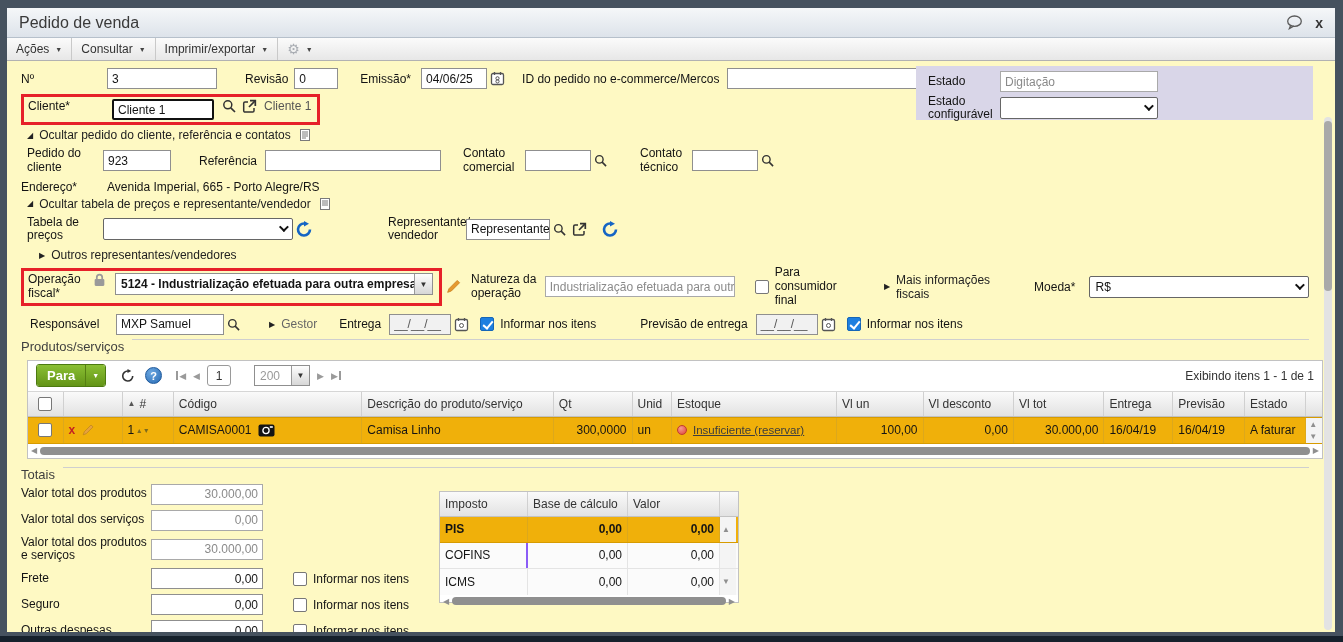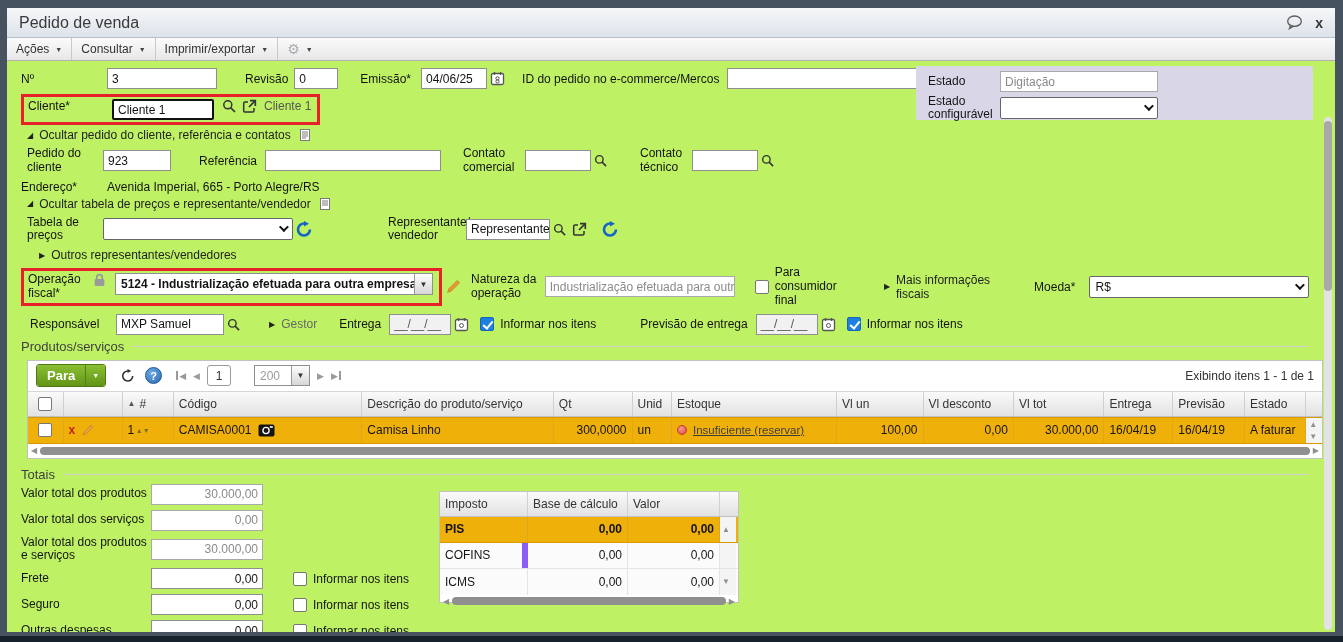--- a/index.html
+++ b/index.html
@@ -4,21 +4,21 @@
 <style>
   * { box-sizing: border-box; }
   html,body { margin:0; padding:0; background:#888; }
   .window {
     width:1343px; height:642px; position:relative; overflow:hidden;
     background:#46525f; font-family:"Liberation Sans",sans-serif;
   }
   .bottom-edge { position:absolute; left:0; right:0; bottom:0; height:6px; background:#16212c; z-index:9; }
   .inner {
     position:absolute; left:7px; top:8px; right:8px; bottom:10px;
-    background:#bef264; display:flex; flex-direction:column; overflow:hidden;
+    background:#fef9c3; display:flex; flex-direction:column; overflow:hidden;
   }
   .titlebar {
     height:30px; flex:0 0 30px; background:linear-gradient(#f5f7f9,#dde3ea);
     border-bottom:1px solid #b6c0cb; display:flex; align-items:center; padding:0 12px;
     font-size:16px; color:#3a3a3a;
   }
   .titlebar .spacer { flex:1; }
   .tb-ico { margin-left:12px; display:flex; align-items:center; cursor:pointer; }
   .close-x { font-weight:bold; color:#333; font-size:14px; line-height:1; }
   .menubar {
@@ -51,21 +51,21 @@
   .tri { font-size:8px; color:#222; }
   .cb { width:14px; height:14px; border:1px solid #777; background:#fff; border-radius:2px; flex:0 0 14px; position:relative; }
   .cb.on { background:#1d7fe0; border-color:#1566b8; }
   .cb.on::after { content:""; position:absolute; left:4px; top:1px; width:4px; height:8px; border:solid #fff; border-width:0 2px 2px 0; transform:rotate(40deg); }
   .icon { display:inline-flex; align-items:center; margin:0 3px; cursor:pointer; }
   .help-ico { width:17px; height:17px; border-radius:50%; background:radial-gradient(circle at 35% 30%, #6aa6e0, #2a6cb5); color:#fff; font-weight:bold; font-size:11px; display:flex; align-items:center; justify-content:center; border:1px solid #1e599b; }
   .twolabel { line-height:1.15; }
   .estado-panel { position:absolute; right:22px; top:5px; width:397px; height:54px; background:#d9d6e8; padding:5px 10px 5px 12px; z-index:2; }
   .ep-row { display:flex; align-items:center; margin-bottom:3px; }
   .ep-lbl { width:72px; line-height:1.1; }
-  .section-hd { display:flex; align-items:center; color:#3f3f3f; font-size:13px; margin-top:2px; }
+  .section-hd { display:flex; color:#3f3f3f; font-size:13px; margin-top:2px; }
   .section-hd::after { content:""; flex:1; border-top:1px solid #cfcfcf; margin-left:8px; }
 
   
   .grid { border:1px solid #c2c2c2; background:#fff; margin:6px 0 0 6px; width:1296px; }
   .g-toolbar { display:flex; align-items:center; height:31px; border-bottom:1px solid #d6d6d6; padding:0 8px; gap:6px; }
   .novo { display:flex; height:23px; border:1px solid #4c7a10; border-radius:3px; overflow:hidden; cursor:pointer; }
   .novo .n-main { background:linear-gradient(#8abf33,#639417); color:#fff; font-weight:bold; font-size:13px; display:flex; align-items:center; padding:0 10px; }
   .novo .n-dd { background:linear-gradient(#8abf33,#639417); border-left:1px solid #567f13; color:#fff; font-size:7px; display:flex; align-items:center; padding:0 6px; }
   .pg { display:flex; align-items:center; gap:7px; margin-left:8px; color:#9a9a9a; }
   .pg .arr { font-size:9px; color:#9a9a9a; cursor:pointer; }
@@ -534,21 +534,21 @@
           </div>
           <div class="tax-row sel-row">
             <div class="dc" style="width:88px;font-weight:bold;border-right:1px solid #dca81c;">PIS</div>
             <div class="dc right" style="width:100px;font-weight:bold;border-right:1px solid #dca81c;">0,00</div>
             <div class="dc right" style="width:92px;font-weight:bold;border-right:1px solid #dca81c;">0,00</div>
             <div class="dc" style="width:16px;border-right:none;background:#f4f4f4;padding:0 2px;">
                 <span style="font-size:8px;color:#8f8f8f;">▲</span>
               </div>
           </div>
           <div class="tax-row">
-            <div class="dc" style="width:88px;border-right:6px solid #8b5cf6;">COFINS</div>
+            <div class="dc" style="width:88px;border-right:2px solid #8b5cf6;">COFINS</div>
             <div class="dc right" style="width:100px;border-right:1px solid #e4e4e4;">0,00</div>
             <div class="dc right" style="width:92px;border-right:1px solid #e4e4e4;">0,00</div>
             <div class="dc" style="width:16px;border-right:none;background:#f4f4f4;"></div>
           </div>
           <div class="tax-row" style="border-bottom:none;">
             <div class="dc" style="width:88px;border-right:1px solid #e4e4e4;">ICMS</div>
             <div class="dc right" style="width:100px;border-right:1px solid #e4e4e4;">0,00</div>
             <div class="dc right" style="width:92px;border-right:1px solid #e4e4e4;">0,00</div>
             <div class="dc" style="width:16px;border-right:none;background:#f4f4f4;padding:0 2px;">
                 <span style="font-size:8px;color:#8f8f8f;">▼</span>

